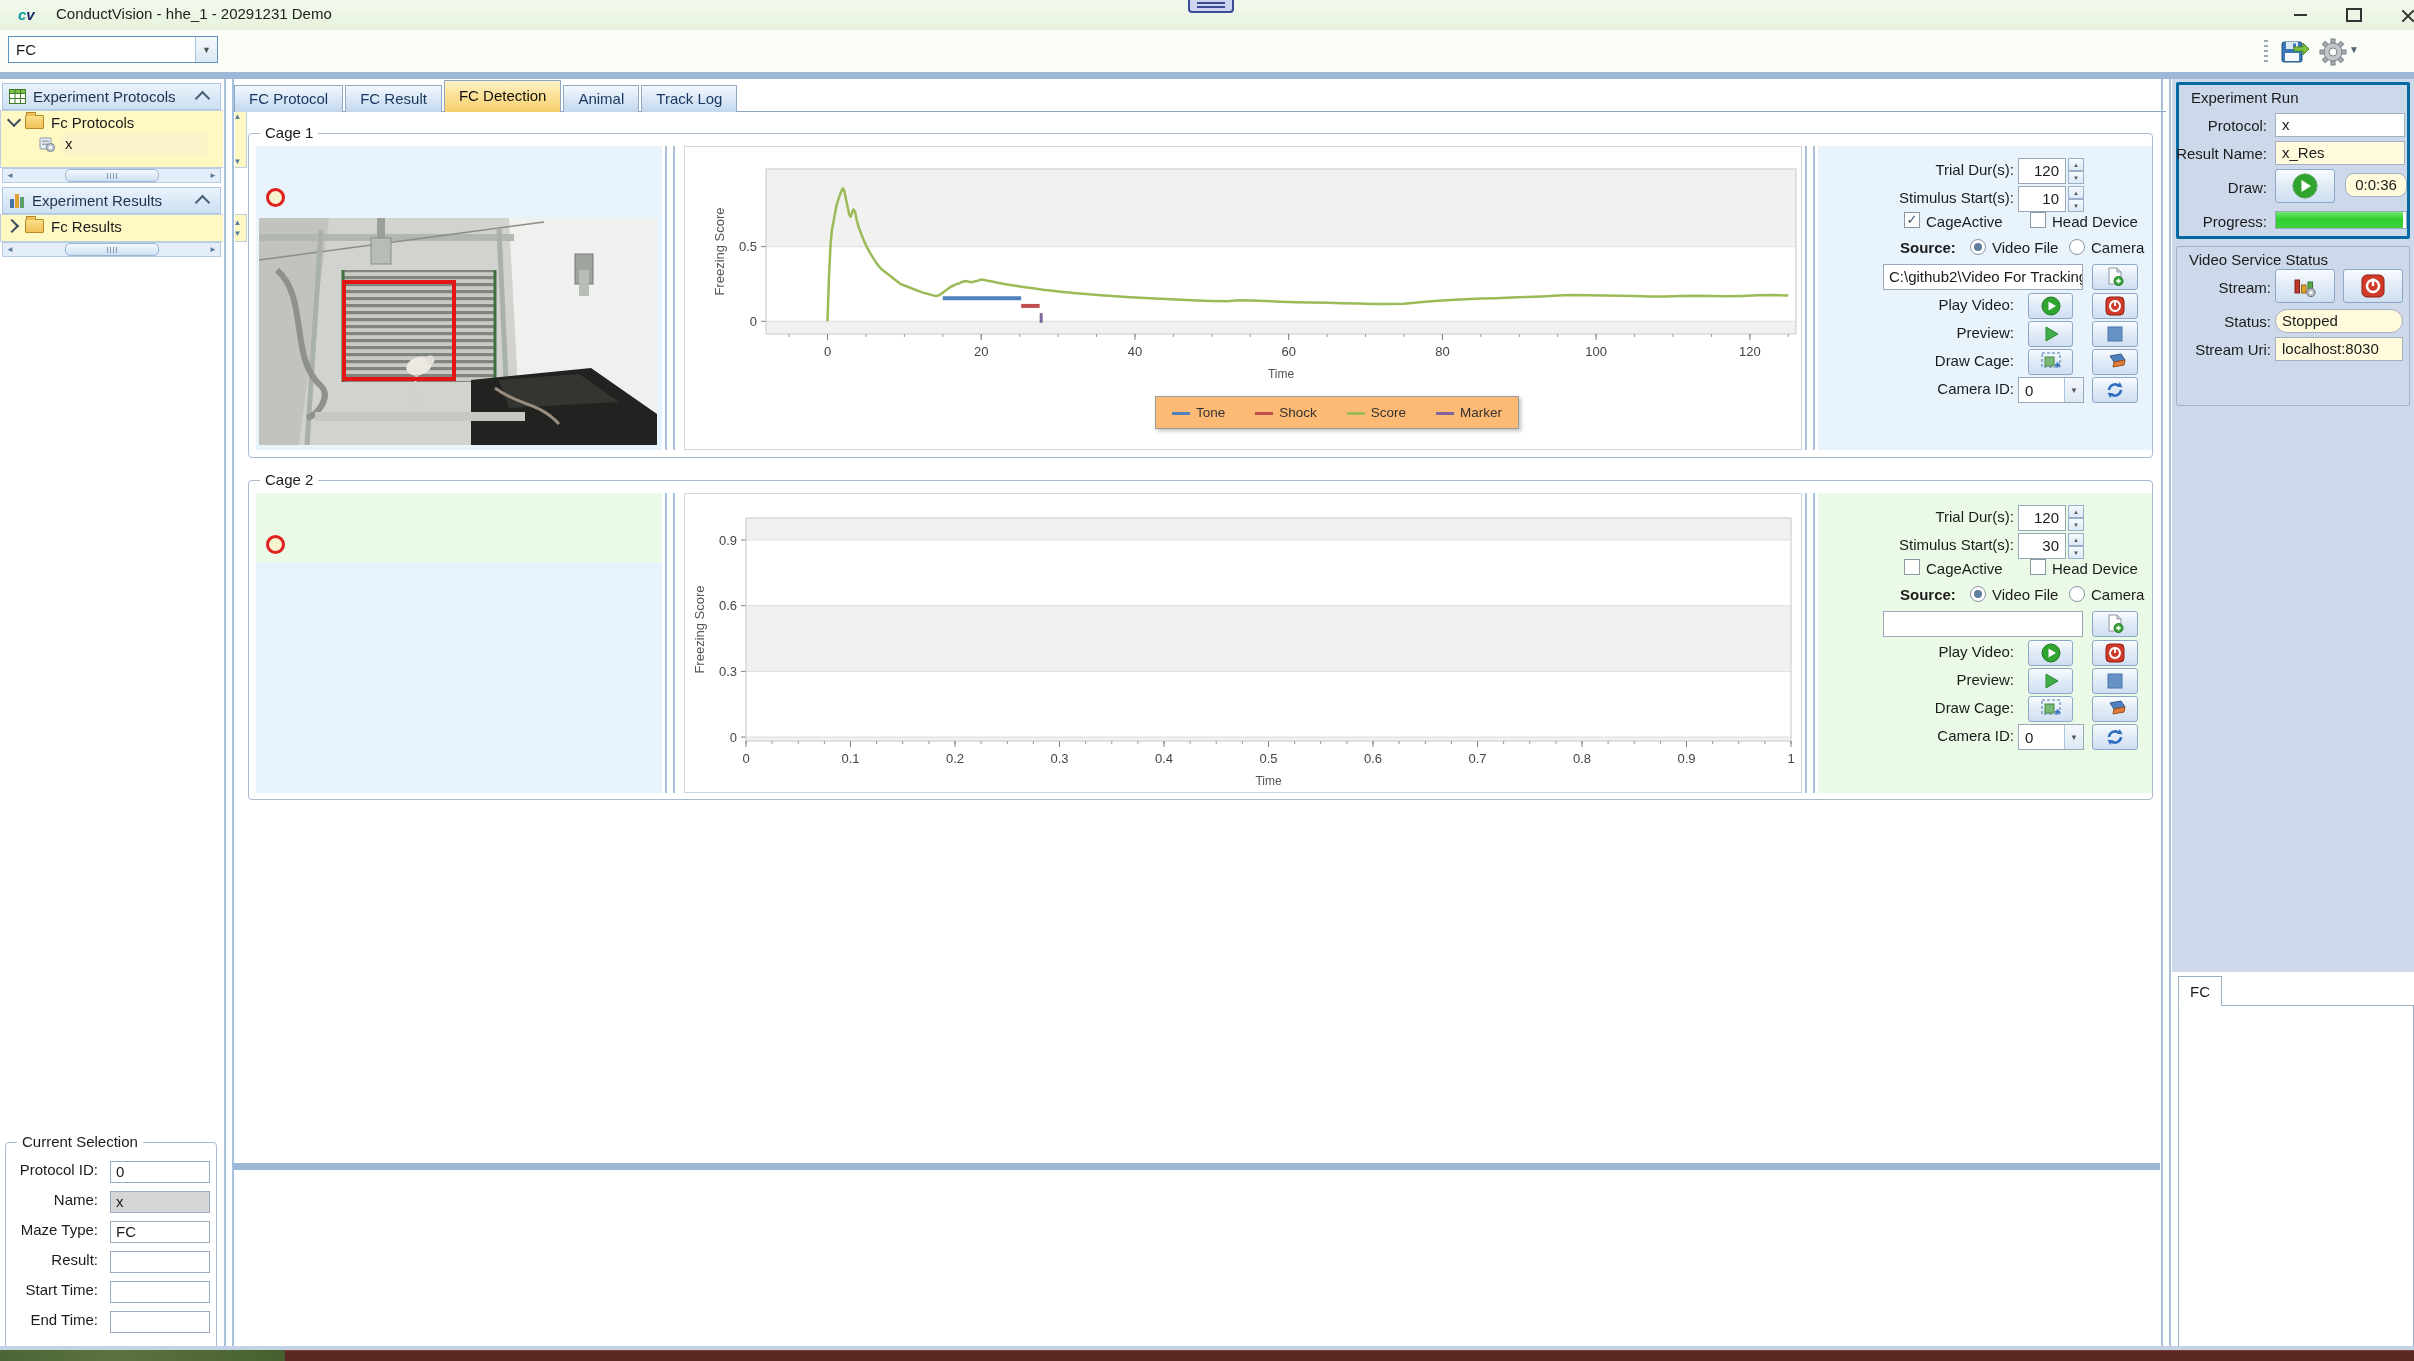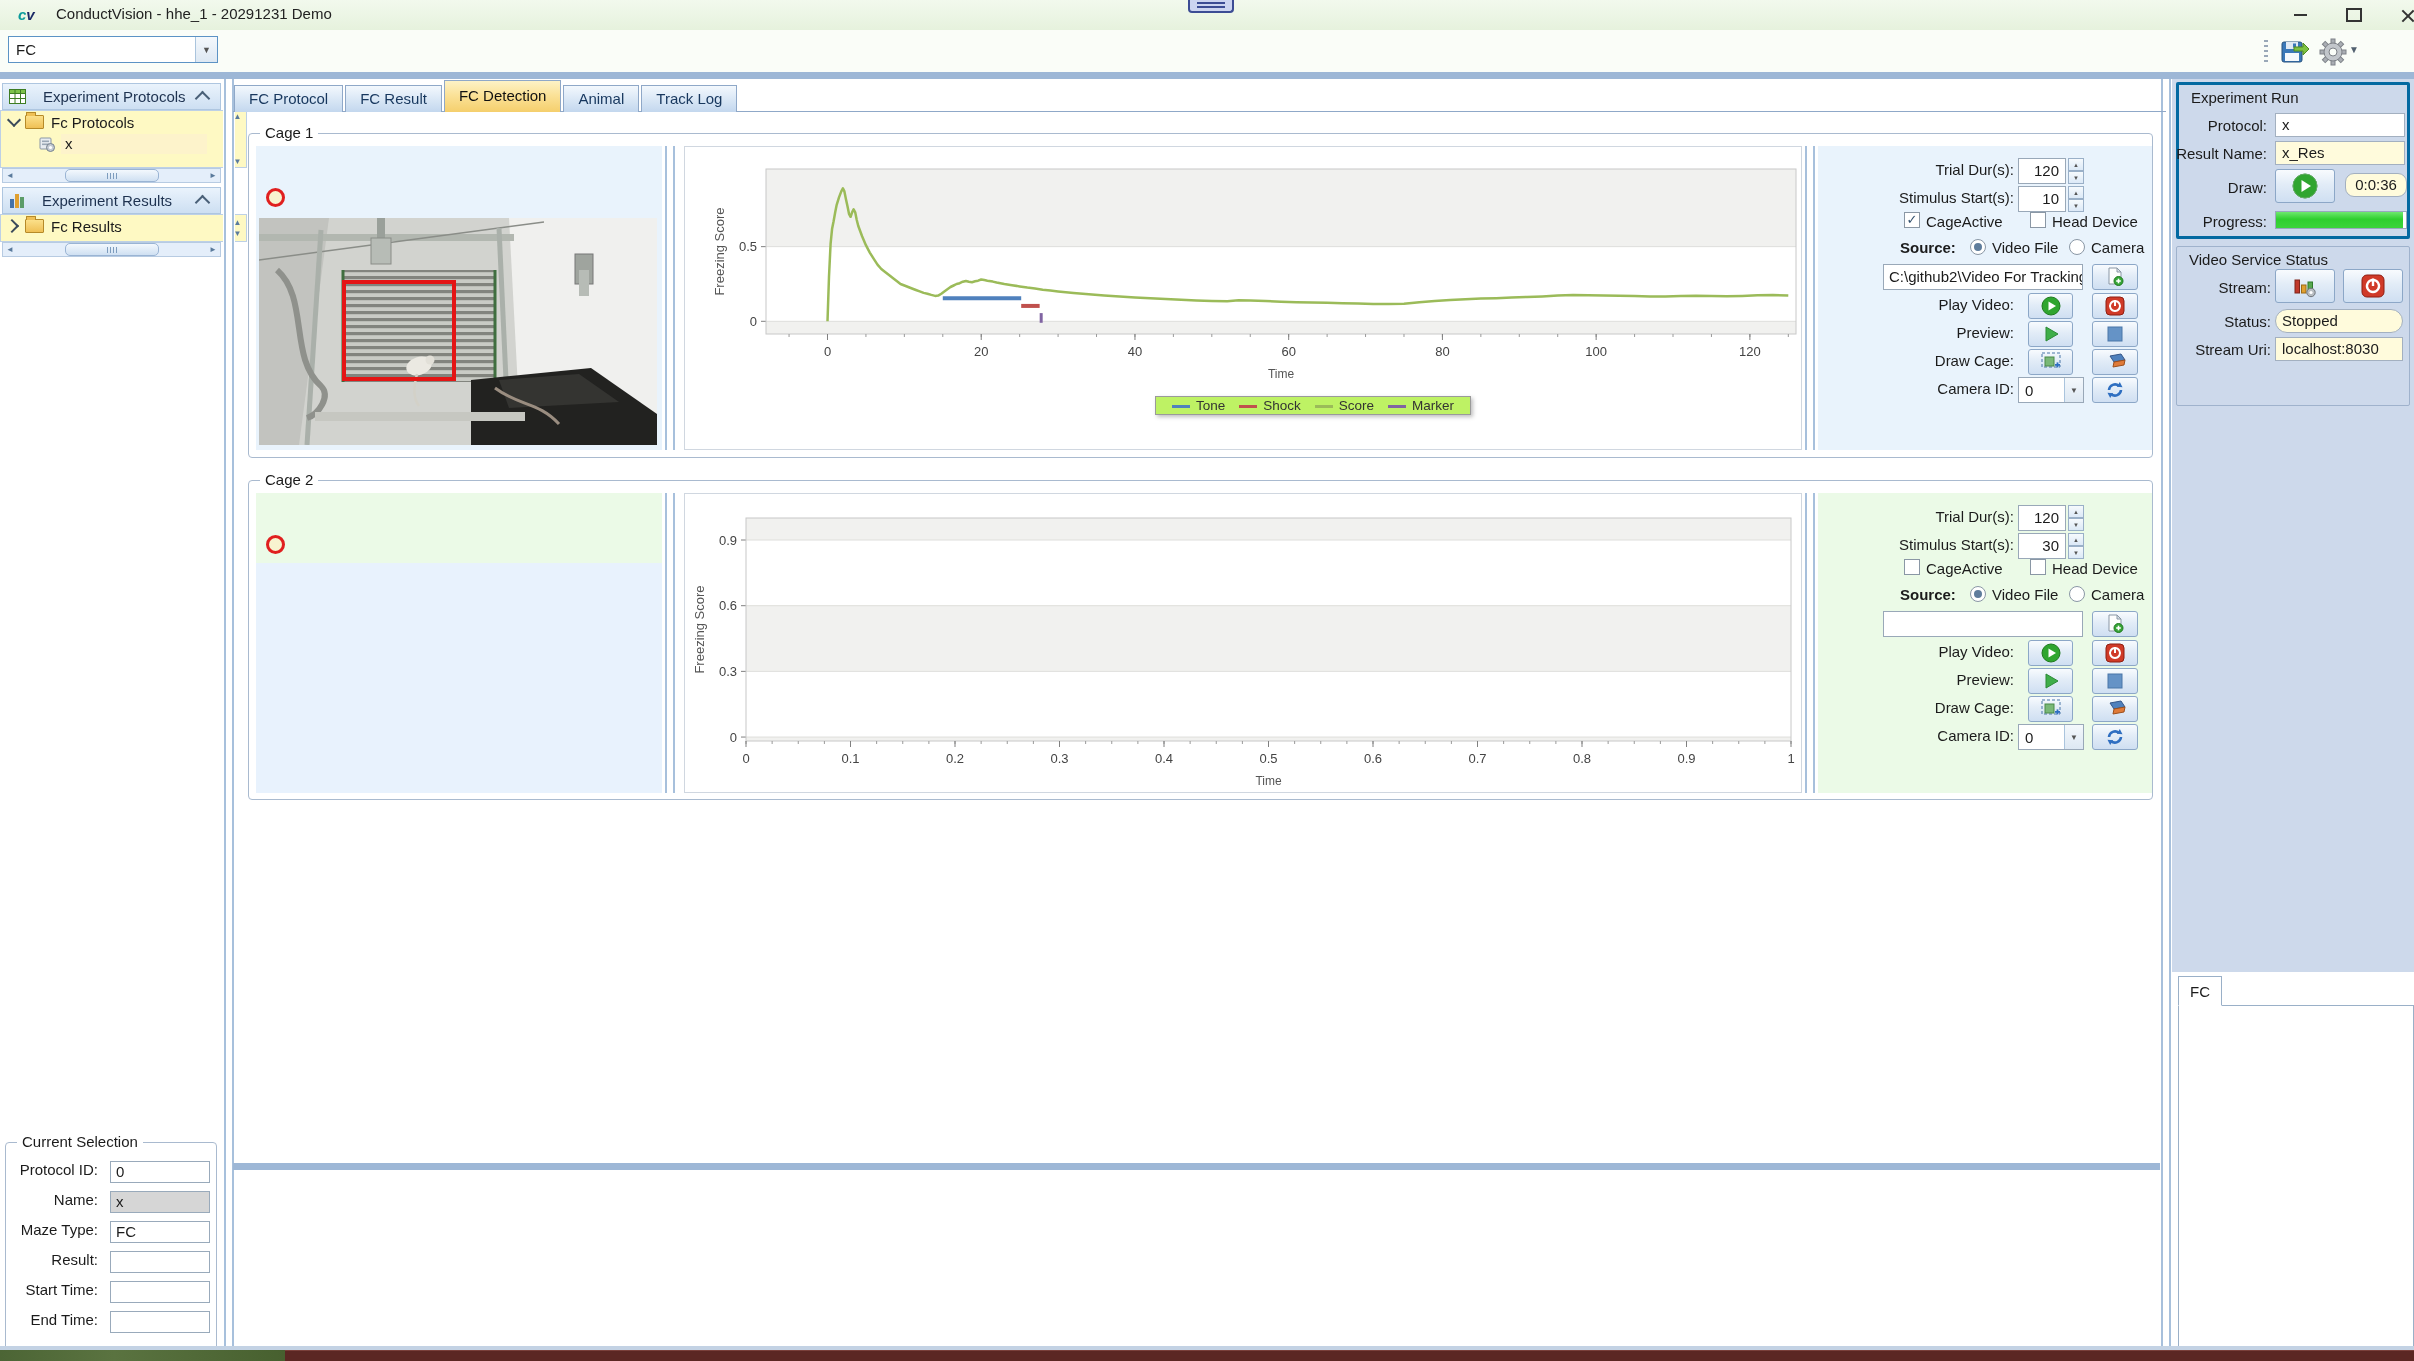--- a/index.html
+++ b/index.html
@@ -25,21 +25,21 @@
   .toolrow{left:0;top:30px;width:2414px;height:42px;background:#fafdf8;}
   .combo{left:8px;top:6px;width:210px;height:27px;background:#fff;border:1px solid #5c93c5;box-sizing:border-box;display:flex;align-items:center;}
   .combo .val{flex:1;padding-left:7px;}
   .combo .cbtn{width:21px;height:100%;border-left:1px solid #aac4dd;background:linear-gradient(#f4f8fc,#dde8f3);display:flex;align-items:center;justify-content:center;font-size:9px;color:#555;}
   .grip{left:2264px;top:10px;width:4px;height:24px;background:repeating-linear-gradient(#9aa8b8 0 2px,transparent 2px 5px);}
   .tbtn{top:2px;width:37px;height:37px;display:flex;align-items:center;justify-content:center;border:1px solid transparent;border-radius:3px;}
   .tcaret{left:2349px;top:14px;font-size:10px;color:#51606f;}
   .topstrip{left:0;top:72px;width:2414px;height:7px;background:#9db7d6;}
   
   .lheader{left:2px;width:219px;height:27px;background:linear-gradient(#eaf3fc,#cddff2);border:1px solid #aec6e0;box-sizing:border-box;display:flex;align-items:center;color:#1e3250;}
-  .lheader .txt{margin-left:17px;flex:1;}
+  .lheader .txt{margin-left:7px;flex:1;}
   .chevup{width:9px;height:9px;border-left:2px solid #4a6078;border-top:2px solid #4a6078;transform:rotate(45deg);margin-right:12px;margin-top:4px;}
   .treebox{left:0;width:247px;background:#fef9c3;border:1px solid #bdd0e6;box-sizing:border-box;}
   .trow{position:relative;height:22px;display:flex;align-items:center;}
   .chevdown{width:8px;height:8px;border-left:2px solid #3a4a5a;border-bottom:2px solid #3a4a5a;transform:rotate(-45deg);margin:0 6px 4px 8px;}
   .chevright{width:8px;height:8px;border-top:2px solid #3a4a5a;border-right:2px solid #3a4a5a;transform:rotate(45deg);margin:0 8px 0 6px;}
   .folder{position:relative;width:17px;height:12px;background:linear-gradient(#fbe08a,#efc055);border:1px solid #b68a28;border-radius:1px;margin-right:7px;}
   .folder:before{content:"";position:absolute;left:0;top:-4px;width:8px;height:3px;background:#efc055;border:1px solid #b68a28;border-bottom:none;border-radius:1px 1px 0 0;}
   .hilite{background:#fdf3cb;}
   .vscroll{position:absolute;right:1px;top:1px;bottom:1px;width:15px;display:flex;flex-direction:column;justify-content:space-between;align-items:center;font-size:8px;color:#5a7a9c;}
   .hscroll{left:2px;width:219px;height:15px;background:#e4eefa;border:1px solid #b7cbe2;box-sizing:border-box;display:flex;align-items:center;font-size:8px;color:#5a7a9c;}
@@ -56,21 +56,21 @@
   
   .vsplit{width:12px;background:#fff;}
   .vsplit:before,.vsplit:after{content:"";position:absolute;top:0;bottom:0;width:2px;background:#a7c0dc;}
   .vsplit:before{left:1px;} .vsplit:after{right:1px;}
   .hsplit{height:7px;background:#9db7d6;}
   
   .bluecell{background:#e9f3fc;}
   .greencell{background:#ebfae7;}
   .redcircle{width:19px;height:19px;border:3px solid #e01f1f;border-radius:50%;background:#f8f3cf;box-sizing:border-box;}
   .chartpanel{background:#fff;border:1px solid #d0d7e0;box-sizing:border-box;}
-  .legend{display:flex;align-items:center;gap:14px;background:#bef264;border:1px solid #9a9a9a;box-shadow:2px 2px 4px rgba(0,0,0,.25);padding:1px 16px;font-size:13.5px;color:#333;}
+  .legend{display:flex;align-items:center;gap:30px;background:#fdba74;border:1px solid #9a9a9a;box-shadow:2px 2px 4px rgba(0,0,0,.25);padding:8px 16px;font-size:13.5px;color:#333;}
   .legend .dash{display:inline-block;width:18px;height:3px;margin-right:6px;vertical-align:middle;}
   
   .clabel{position:absolute;text-align:right;white-space:nowrap;}
   .numin{position:absolute;background:#fff;border:1px solid #99a8b8;box-sizing:border-box;height:26px;line-height:24px;text-align:right;padding-right:6px;}
   .spin{position:absolute;width:16px;height:26px;display:flex;flex-direction:column;}
   .spin span{flex:1;font-size:6px;color:#555;background:linear-gradient(#f6fafd,#dce9f7);border:1px solid #9ab0c8;display:flex;align-items:center;justify-content:center;}
   .cb{position:absolute;width:16px;height:16px;background:#fff;border:1px solid #8a97a5;box-sizing:border-box;font-size:13px;line-height:14px;text-align:center;color:#31506e;font-weight:bold;}
   .rb{position:absolute;width:16px;height:16px;border:1px solid #8a97a5;border-radius:50%;background:#fff;box-sizing:border-box;}
   .rb.on:before{content:"";position:absolute;left:3px;top:3px;width:8px;height:8px;border-radius:50%;background:#5b7differ;background:#5f7d9c;}
   .txtin{position:absolute;background:#fff;border:1px solid #99a8b8;box-sizing:border-box;height:26px;line-height:24px;padding:0 5px;white-space:nowrap;overflow:hidden;}

